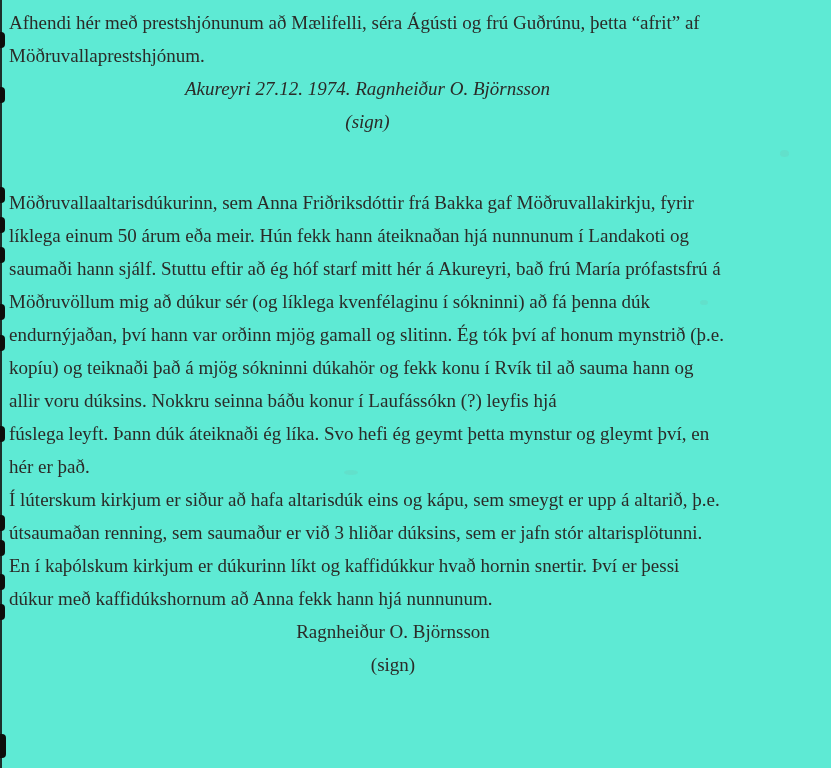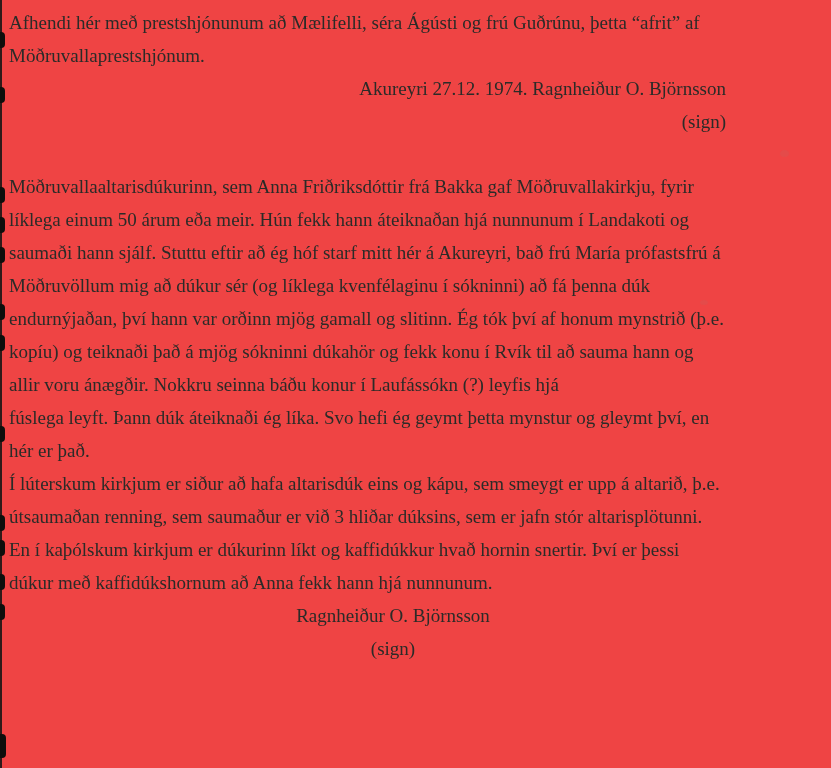--- a/index.html
+++ b/index.html
@@ -4,44 +4,45 @@
 <style>
   html, body {
     margin: 0;
     padding: 0;
     background: #e8e8e6;
   }
   .page {
     position: relative;
     width: 831px;
     height: 768px;
-    background: #ef4444;
+    background: #5eead4;
     overflow: hidden;
     font-family: "Liberation Serif", "DejaVu Serif", serif;
     color: #2b2b28;
   }
   .text-area {
     position: relative;
     padding: 6px 0 0 9px;
     font-size: 19px;
     line-height: 33px;
   }
   .line {
     white-space: nowrap;
   }
   .center-a {
-    text-align: right;
+    text-align: center;
     padding-right: 105px;
+    font-style: italic;
   }
   .center-b {
     text-align: center;
     padding-right: 54px;
   }
   .para-2 {
-    margin-top: 32px;
+    margin-top: 48px;
   }
   
   .edge-line {
     position: absolute;
     left: 0;
     top: 0;
     width: 2px;
     height: 768px;
     background: #151513;
     opacity: 0.88;
@@ -99,21 +100,21 @@
       <div class="line center-a">(sign)</div>
     </div>
 
     <div class="para-2">
       <div class="line">Möðruvallaaltarisdúkurinn, sem Anna Friðriksdóttir frá Bakka gaf Möðruvallakirkju, fyrir</div>
       <div class="line">líklega einum 50 árum eða meir. Hún fekk hann áteiknaðan hjá nunnunum í Landakoti og</div>
       <div class="line">saumaði hann sjálf. Stuttu eftir að ég hóf starf mitt hér á Akureyri, bað frú María prófastsfrú á</div>
       <div class="line">Möðruvöllum mig að dúkur sér (og líklega kvenfélaginu í sókninni) að fá þenna dúk</div>
       <div class="line">endurnýjaðan, því hann var orðinn mjög gamall og slitinn. Ég tók því af honum mynstrið (þ.e.</div>
       <div class="line">kopíu) og teiknaði það á mjög sókninni dúkahör og fekk konu í Rvík til að sauma hann og</div>
-      <div class="line">allir voru ánægðir. Nokkru seinna báðu konur í Laufássókn (?) leyfis hjá</div>
+      <div class="line">allir voru dúksins. Nokkru seinna báðu konur í Laufássókn (?) leyfis hjá</div>
       <div class="line">fúslega leyft. Þann dúk áteiknaði ég líka. Svo hefi ég geymt þetta mynstur og gleymt því, en</div>
       <div class="line">hér er það.</div>
     </div>
 
     <div>
       <div class="line">Í lúterskum kirkjum er siður að hafa altarisdúk eins og kápu, sem smeygt er upp á altarið, þ.e.</div>
       <div class="line">útsaumaðan renning, sem saumaður er við 3 hliðar dúksins, sem er jafn stór altarisplötunni.</div>
       <div class="line">En í kaþólskum kirkjum er dúkurinn líkt og kaffidúkkur hvað hornin snertir. Því er þessi</div>
       <div class="line">dúkur með kaffidúkshornum að Anna fekk hann hjá nunnunum.</div>
     </div>

